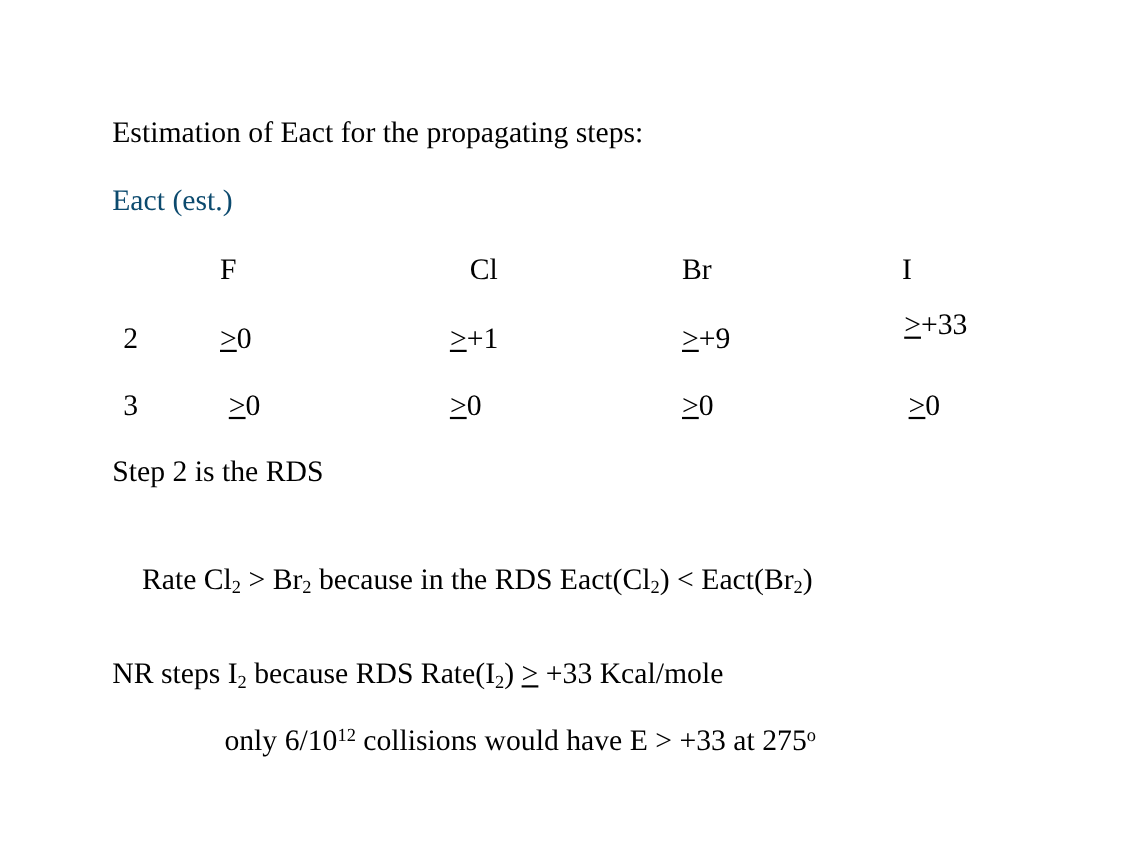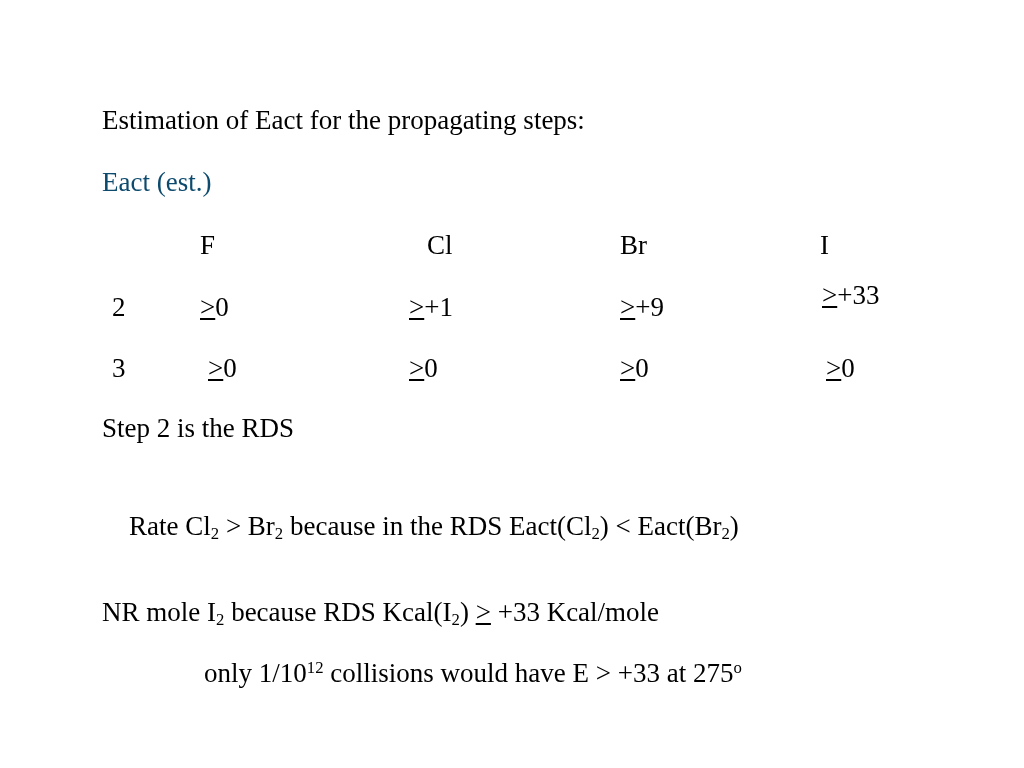--- a/index.html
+++ b/index.html
@@ -83,17 +83,17 @@
 
     <div class="row-cell" style="left:620px; top:353px;"><span class="uline">&gt;</span><span>0</span></div>
 
     <div class="row-cell" style="left:826px; top:353px;"><span class="uline">&gt;</span><span>0</span></div>
   </div>
 
   <div class="line" style="left:102px; top:414px;">Step 2 is the RDS</div>
 
   <div class="line" style="left:102px; top:512px;margin-left:27px;"><span>Rate Cl</span><sub>2</sub><span> &gt; Br</span><sub>2</sub><span> because in the RDS Eact(Cl</span><sub>2</sub><span>) &lt; Eact(Br</span><sub>2</sub><span>)</span></div>
 
-  <div class="line" style="left:102px; top:598px;"><span>NR mole I</span><sub>2</sub><span> because RDS Kcal(I</span><sub>2</sub><span>) </span><span class="uline">&gt;</span><span> +33 Kcal/mole</span></div>
+  <div class="line" style="left:102px; top:598px;"><span>NR steps I</span><sub>2</sub><span> because RDS Rate(I</span><sub>2</sub><span>) </span><span class="uline">&gt;</span><span> +33 Kcal/mole</span></div>
 
-  <div class="line" style="left:204px; top:659px;"><span>only 1/10</span><sup>12</sup><span> collisions would have E &gt; +33 at 275</span><sup>o</sup></div>
+  <div class="line" style="left:204px; top:659px;"><span>only 6/10</span><sup>12</sup><span> collisions would have E &gt; +33 at 275</span><sup>o</sup></div>
 
 </div>
 
 </body></html>

